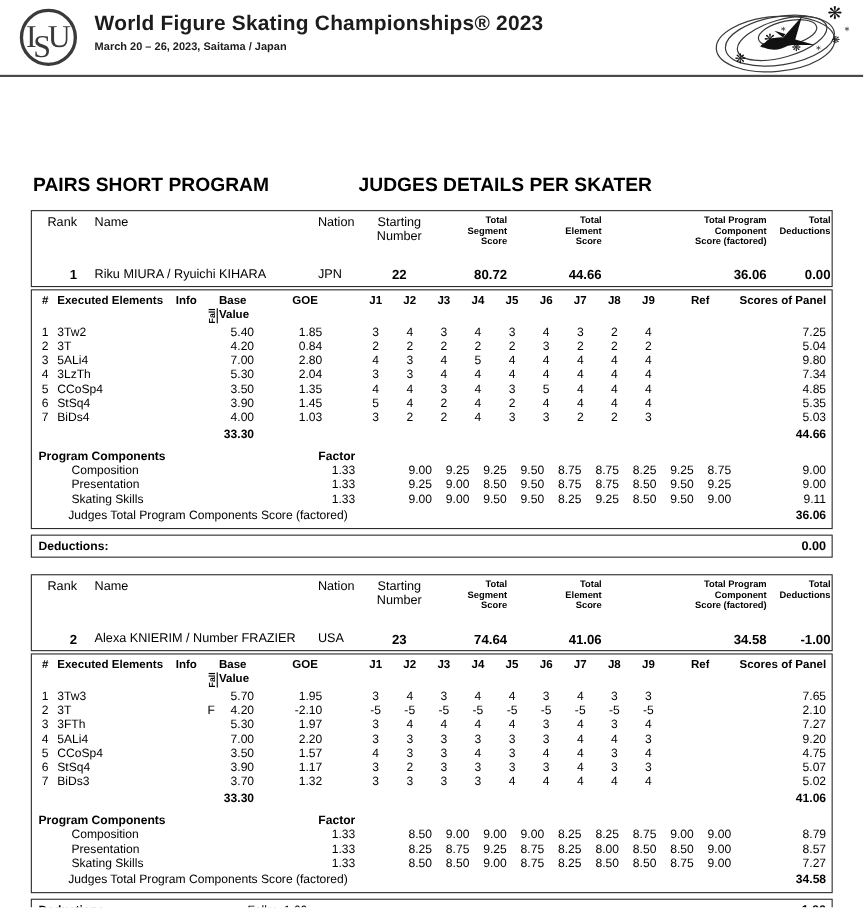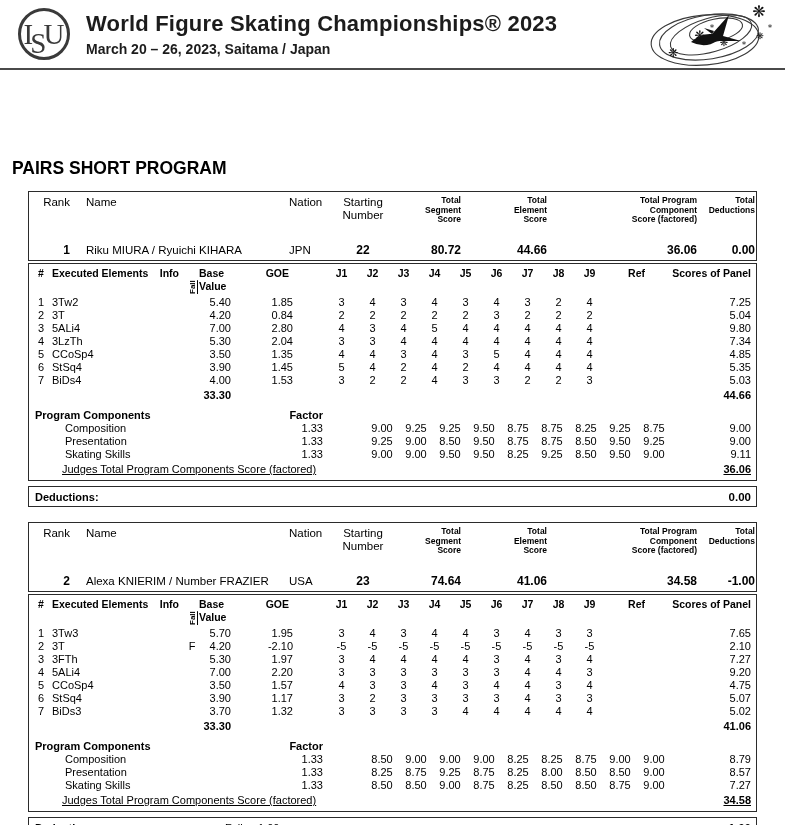--- a/index.html
+++ b/index.html
@@ -9,26 +9,26 @@
 
   
   .masthead { display:flex; align-items:flex-start; gap:16px;
               padding:8px 0 0 18px; height:70px; border-bottom:2px solid #4a4a4a; position:relative; }
   .isu-circle { width:52px; height:52px; border:3px solid #3a3a3a; border-radius:50%;
                 display:flex; justify-content:center; align-items:flex-start;
                 font-family:"Liberation Serif", serif; color:#3a3a3a; flex:0 0 auto; }
   .isu-circle span { font-size:29px; line-height:46px; }
   .isu-circle .ls { position:relative; top:9px; margin:0 -3px; }
   .mast-text { padding-top:3px; }
-  .mast-title { font-size:22px; font-weight:bold; color:#1c1c1c; letter-spacing:0.2px; }
-  .mast-sub { font-size:14px; font-weight:bold; color:#1c1c1c; margin-top:4px; }
+  .mast-title { font-size:19px; font-weight:bold; color:#1c1c1c; letter-spacing:0.2px; }
+  .mast-sub { font-size:10px; font-weight:bold; color:#1c1c1c; margin-top:4px; }
   .event-logo { position:absolute; right:6px; top:0; }
 
   
-  .titles { display:flex; margin:88px 28px 12px 12px; }
+  .titles { display:flex; margin:88px 28px 12px 30px; }
   .titles h2 { font-size:17.5px; font-weight:bold; letter-spacing:0; }
   .titles .lt { width:296px; }
 
   .content { margin:0 28px; width:729px; }
 
   
   table { border-collapse:collapse; table-layout:fixed; width:100%; }
   td { font-size:11px; line-height:13px; height:13px; padding:0;
        white-space:nowrap; overflow:hidden; vertical-align:bottom; }
   .b { font-weight:bold; }
@@ -48,21 +48,21 @@
 
   
   .el-box { border:1.5px solid #2b2b2b; margin-top:2px; padding:3px 3px 4px 3px; }
   .el .hdr td { vertical-align:top; height:29px; font-size:10.5px; line-height:13px;
                 font-weight:bold; white-space:normal; }
   .vfall { writing-mode:vertical-rl; transform:rotate(180deg); font-size:8px; font-weight:bold;
            text-decoration:underline; height:27px; margin:0 auto; display:block; }
   .tot td { height:15px; }
   .pc { margin-top:3px; }
   .pc .hdr td { height:17px; font-weight:bold; vertical-align:bottom; }
-  .jt td { height:15px;text-decoration:underline; }
+  .jt td { height:15px; }
 
   
   .ded-box { border:1.5px solid #2b2b2b; margin-top:5px; height:21px; position:relative;
              display:flex; align-items:center; padding:0 5px 0 6px; font-size:11px; }
   .ded-box .detail { position:absolute; left:196px; font-weight:normal; }
   .ded-box .lab { font-weight:bold; }
   .ded-box .val { margin-left:auto; font-weight:bold; font-size:11.5px; }
 
   .sect2 { margin-top:15px; }
 </style>
@@ -100,20 +100,21 @@
         <text x="121" y="39" font-size="9">❋</text>
         <text x="73" y="31" font-size="9">*</text>
         <text x="105" y="48" font-size="9">*</text>
         <text x="131" y="31" font-size="9">*</text>
       </g>
     </svg>
   </div>
 
   <div class="titles">
     <h2 class="lt">PAIRS SHORT PROGRAM</h2>
+    <h2>JUDGES DETAILS PER SKATER</h2>
   </div>
 
   <div class="content">
 
     <div>
       <div class="sum-box">
         <table class="sum">
           <colgroup>
               <col style="width:42px">
               <col style="width:215px">
@@ -313,21 +314,21 @@
                 <td class="c">4</td>
                 <td></td>
                 <td class="r pr4">5.35</td>
               </tr>
           <tr>
                 <td class="c">7</td>
                 <td class="l pl2">BiDs4</td>
                 <td class="r pr6"></td>
                 <td class="c"></td>
                 <td class="r pr2">4.00</td>
-                <td class="r pr2">1.53</td>
+                <td class="r pr2">1.03</td>
                 <td></td>
                 <td class="c">3</td>
                 <td class="c">2</td>
                 <td class="c">2</td>
                 <td class="c">4</td>
                 <td class="c">3</td>
                 <td class="c">3</td>
                 <td class="c">2</td>
                 <td class="c">2</td>
                 <td class="c">3</td>

